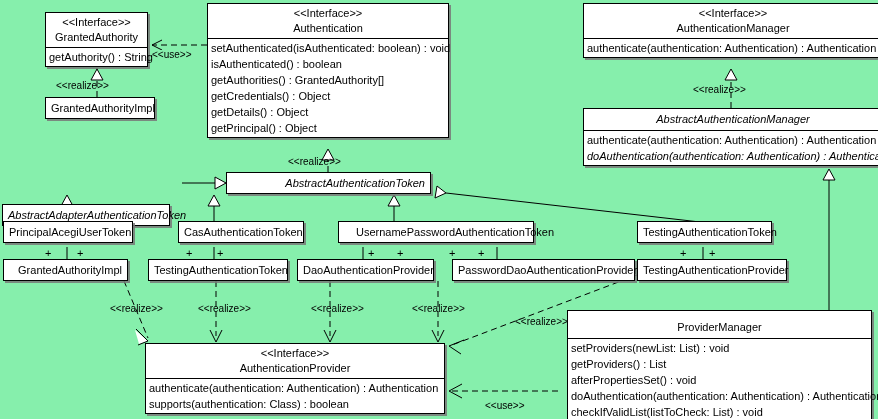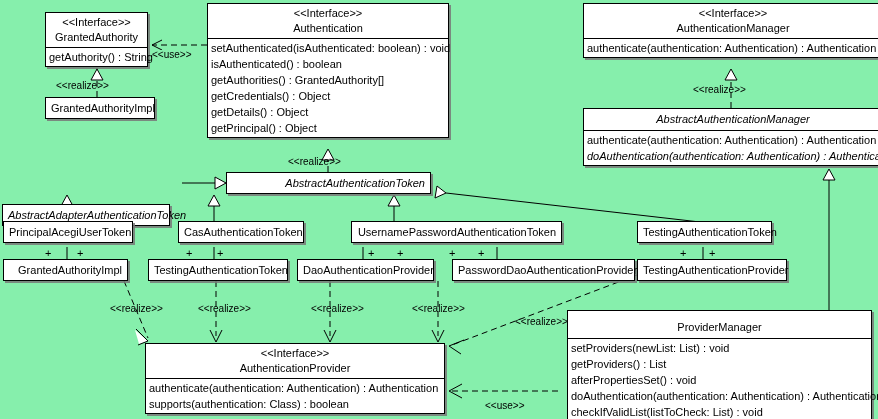--- a/index.html
+++ b/index.html
@@ -261,21 +261,21 @@
   </div>
 
   <div class="uml" style="left:3px; top:221px; width:130px;">
     <div class="simple">PrincipalAcegiUserToken</div>
   </div>
 
   <div class="uml" style="left:151px; top:221px; width:126px;margin-left:27px;">
     <div class="simple">CasAuthenticationToken</div>
   </div>
 
-  <div class="uml" style="left:351px; top:221px; width:211px;">
+  <div class="uml" style="left:338px; top:221px; width:196px;padding-left:12px;">
     <div class="simple">UsernamePasswordAuthenticationToken</div>
   </div>
 
   <div class="uml" style="left:637px; top:221px; width:135px;">
     <div class="simple">TestingAuthenticationToken</div>
   </div>
 
   <div class="uml" style="left:3px; top:259px; width:125px;">
     <div class="simple">GrantedAuthorityImpl</div>
   </div>

